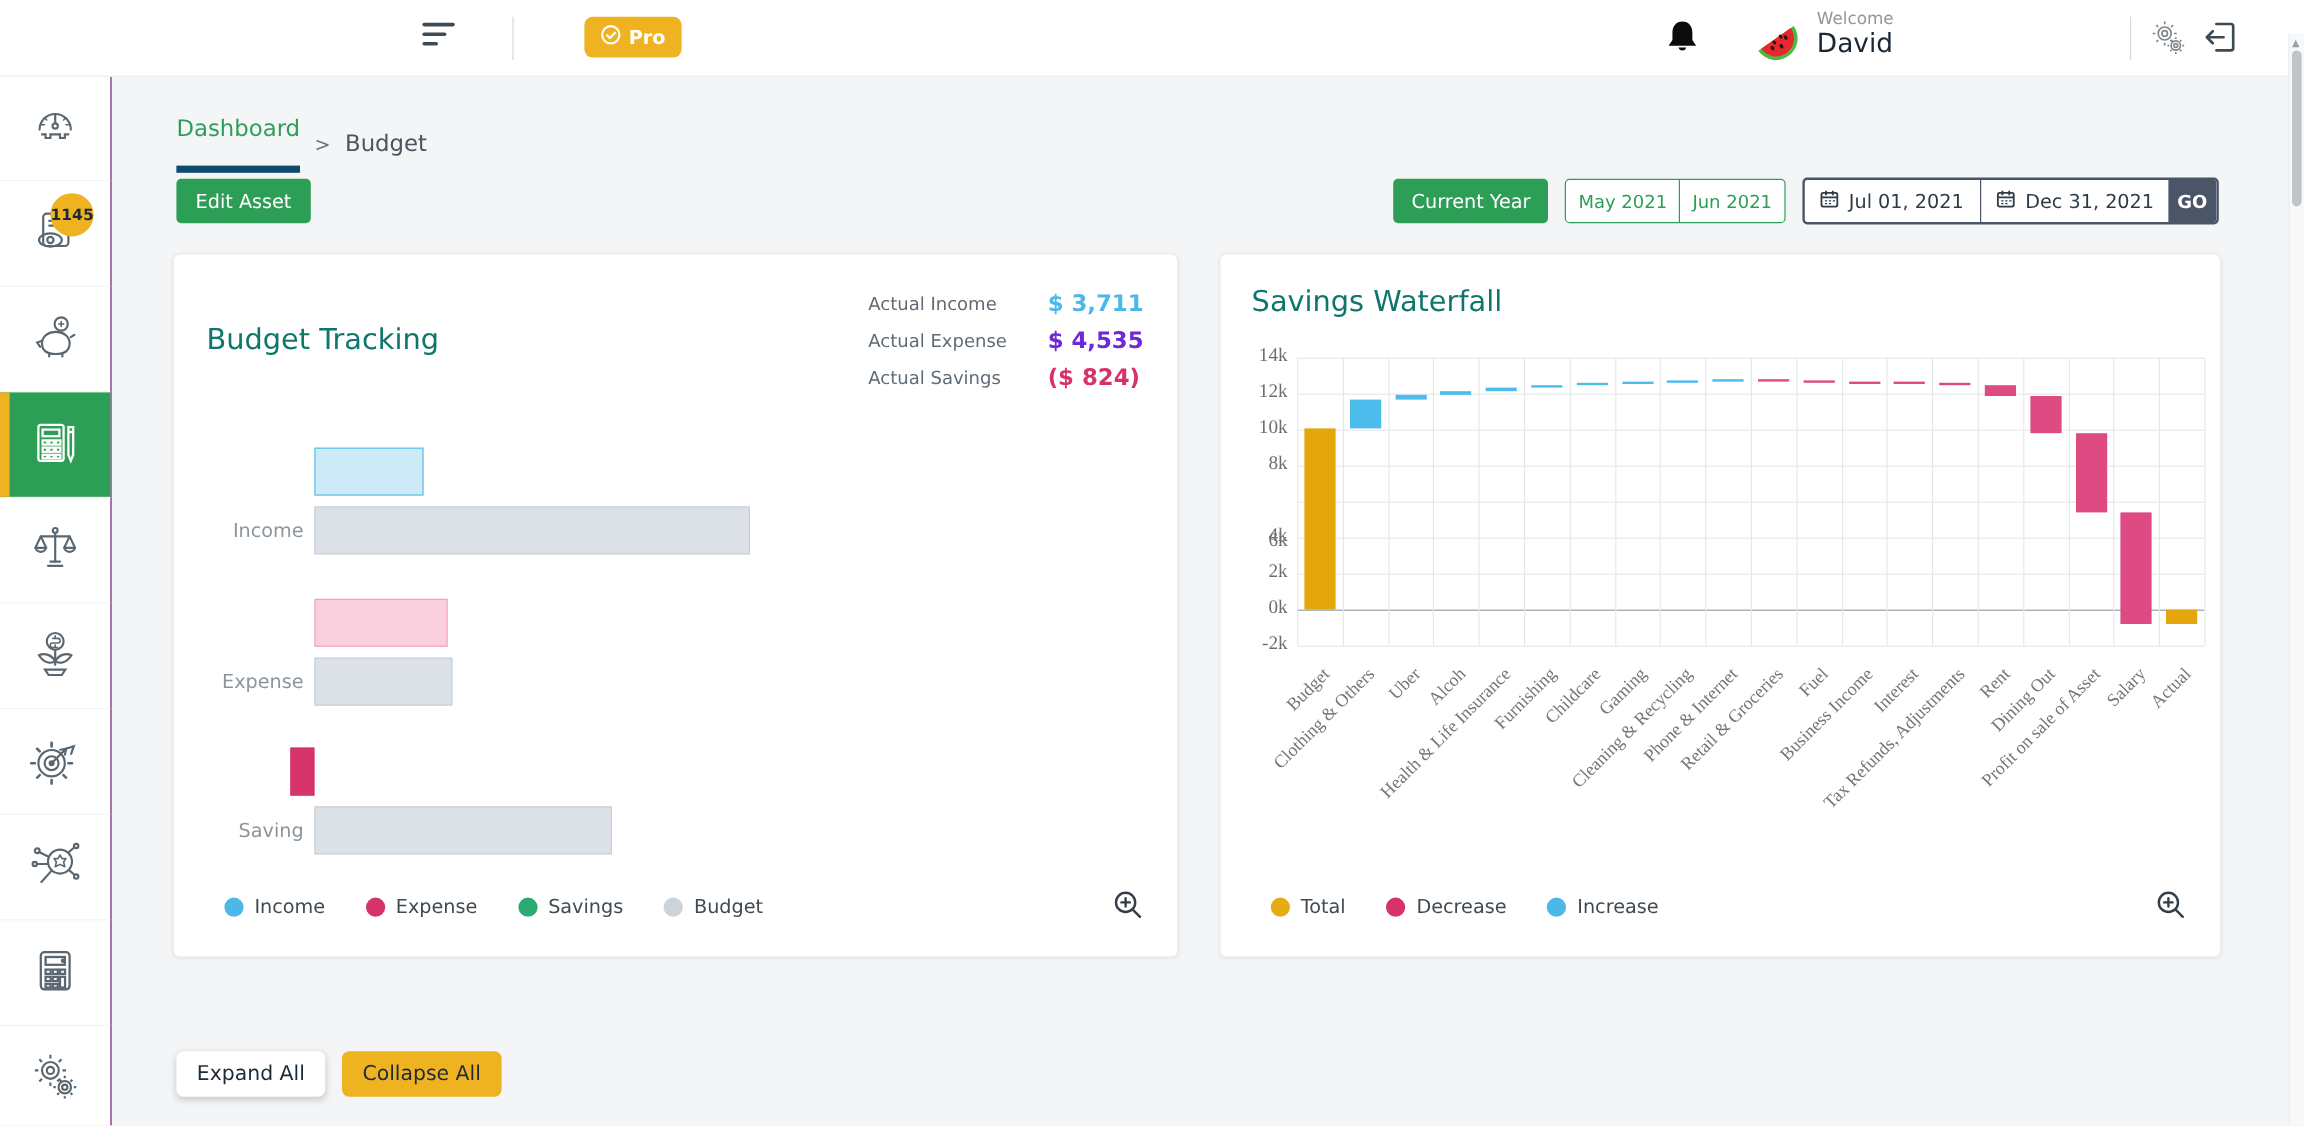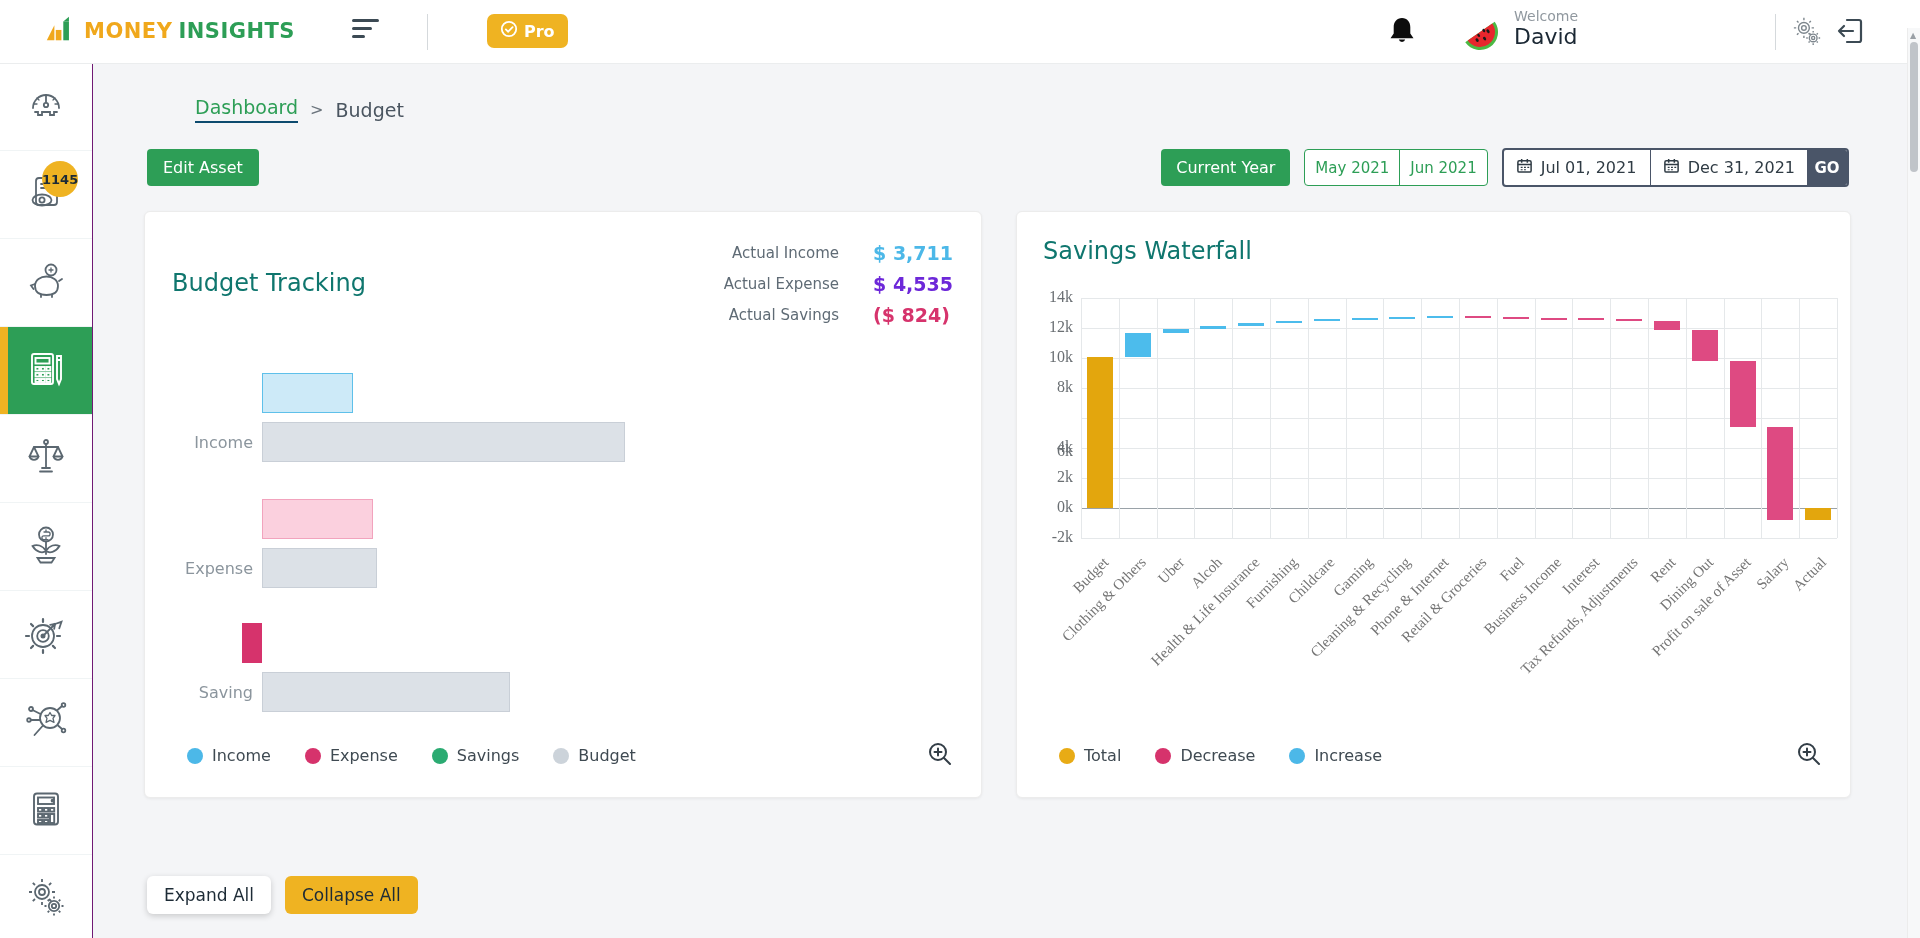--- a/index.html
+++ b/index.html
@@ -37,21 +37,21 @@
   .side-item{position:relative;width:92px;height:87px;display:flex;align-items:center;justify-content:center;
     color:#5b6770;border-bottom:1px solid #f0f4f5;cursor:pointer;}
   .side-item svg{width:44px;height:44px;}
   .side-item.active{background:#2d9e56;color:#fff;}
   .side-item.active::before{content:"";position:absolute;left:0;top:0;width:8px;height:100%;background:#efb322;}
   .side-badge{position:absolute;left:42px;top:10px;min-width:36px;height:36px;border-radius:50%;background:#efb322;
     color:#1d2b36;font-size:13px;font-weight:700;display:flex;align-items:center;justify-content:center;}
 
   
   .breadcrumb{position:absolute;left:147px;top:96px;font-size:19px;display:flex;gap:12px;align-items:center;}
-  .crumb-link{color:#2d9e56;border-bottom:2px solid #0c4a6e;padding-bottom:3px;cursor:pointer;margin-left:48px;}
+  .crumb-link{color:#2d9e56;border-bottom:6px solid #0c4a6e;padding-bottom:20px;cursor:pointer;}
   .crumb-sep{color:#6a737c;font-size:16px;}
   .crumb-current{color:#4a5560;}
 
   
   .btn{border:none;border-radius:4px;cursor:pointer;font-family:inherit;}
   .edit-budget{position:absolute;left:147px;top:149px;height:37px;padding:0 16px;background:#2d9e56;color:#fff;font-size:16px;}
   .controls{position:absolute;right:71px;top:149px;display:flex;gap:14px;align-items:center;height:37px;}
   .current-year{height:37px;padding:0 15px;background:#2d9e56;color:#fff;font-size:16px;}
   .month-group{height:35px;border:1px solid #2d9e56;border-radius:4px;background:#fff;display:flex;align-items:stretch;}
   .month-btn{display:flex;align-items:center;padding:0 10px;color:#2d9e56;font-size:15px;cursor:pointer;}
@@ -65,21 +65,21 @@
   .caret{width:0;height:0;border-left:5px solid transparent;border-right:5px solid transparent;border-top:6px solid #333;}
 
   
   .card{position:absolute;background:#fff;border:1px solid #ececec;border-radius:6px;box-shadow:0 1px 3px rgba(0,0,0,.06);}
   .card-title{position:absolute;font-size:24px;font-weight:500;color:#0f766e;}
   .budget-card{left:144px;top:211px;width:836px;height:585px;}
   .waterfall-card{left:1016px;top:211px;width:833px;height:585px;}
 
   
   .stats{position:absolute;right:28px;top:30px;display:grid;grid-template-columns:auto auto;column-gap:34px;row-gap:9px;align-items:center;}
-  .stat-label{font-size:15px;color:#5f6b75;text-align:right;}
+  .stat-label{font-size:15px;color:#5f6b75;text-align:left;}
   .stat-value{font-size:19px;font-weight:700;text-align:left;}
 
   
   .bt-chart{position:absolute;left:0;top:0;width:100%;height:100%;}
   .bt-row-label{position:absolute;width:100px;text-align:right;font-size:16px;color:#8b959d;transform:translateY(-50%);}
   .bt-bar{position:absolute;height:40px;box-sizing:border-box;}
 
   
   .legend{position:absolute;left:42px;bottom:32px;display:flex;gap:34px;align-items:center;}
   .legend-item{display:flex;align-items:center;gap:9px;font-size:16px;color:#3f4a52;cursor:pointer;}
@@ -101,33 +101,20 @@
   .expand-all{position:absolute;left:147px;top:876px;height:38px;padding:0 17px;background:#fff;color:#1d2b36;font-size:17px;
     border-radius:6px;box-shadow:0 2px 6px rgba(0,0,0,.18);}
   .collapse-all{position:absolute;left:285px;top:876px;height:38px;padding:0 17px;background:#efb322;color:#1d2b36;font-size:17px;border-radius:6px;}
 </style>
 </head>
 <body>
 
 <div class="page">
 
   <div class="header">
-    <div class="brand">
-      <span>
-        <svg width="32" height="30" viewBox="0 0 34 30">
-          <path d="M3 27 L11 11 L11 27 Z" fill="#f0a81c"></path>
-          <rect x="12.5" y="16" width="6" height="11" fill="#f0a81c"></rect>
-          <rect x="20.5" y="7" width="6" height="20" fill="#2d9e56"></rect>
-          <path d="M20.5 7 L26.5 2 L26.5 7 Z" fill="#2d9e56"></path>
-        </svg>
-      </span>
-      <span class="brand-text">
-        <span class="brand-money">MONEY</span><span class="brand-insights">INSIGHTS</span>
-      </span>
-    </div>
     <div class="hamburger">
         <span></span>
         <span></span>
         <span></span>
       </div>
     <div class="hdr-divider" style="left:427px"></div>
     <div class="pro-badge">
       <span>
         <svg width="18" height="18" viewBox="0 0 20 20" fill="none" stroke="#fff" stroke-width="2">
           <circle cx="10" cy="10" r="8"></circle>

